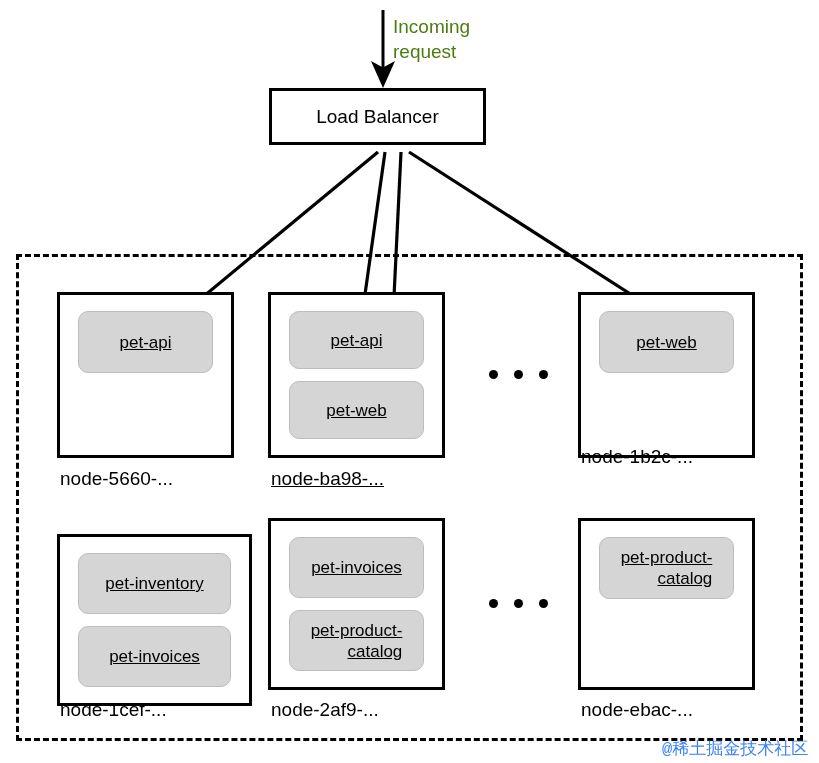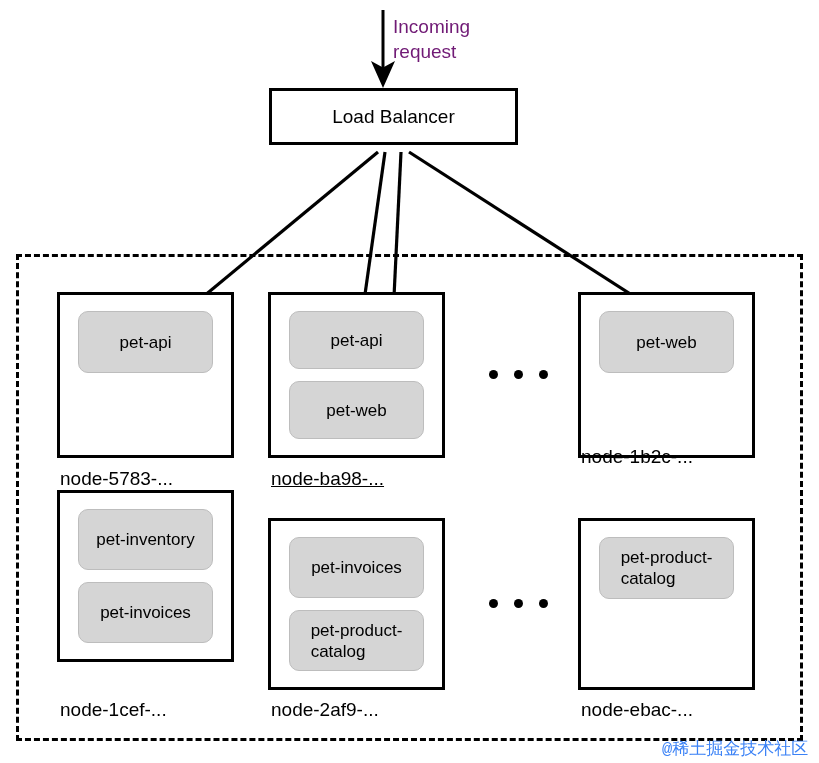--- a/index.html
+++ b/index.html
@@ -32,30 +32,30 @@
   }
 
   
   .incoming-label {
     position: absolute;
     left: 393px;
     top: 14px;
     width: 130px;
     font-size: 19px;
     line-height: 25px;
-    color: #701a75;
+    color: #4d7c0f;
     white-space: pre-line;
   }
 
   
   .lb-box {
     position: absolute;
     left: 269px;
     top: 88px;
-    width: 249px;
+    width: 217px;
     height: 57px;
     border: 3px solid #000000;
     background: #ffffff;
     box-sizing: border-box;
     display: flex;
     align-items: center;
     justify-content: center;
   }
   .lb-box .lb-text {
     font-size: 19px;
@@ -106,26 +106,27 @@
 
   
   .pod {
     background: #d5d5d5;
     border: 1px solid #bdbdbd;
     border-radius: 10px;
     box-sizing: border-box;
     display: flex;
     align-items: center;
     justify-content: center;
-    text-align: left;
+    text-align: right;
     font-size: 17px;
     line-height: 21px;
     color: #000;
     padding: 4px 6px;
     white-space: pre-line;
+    text-decoration: underline;
   }
   .pod.h1 { height: 62px; }
   .pod.h2 { height: 62px; }
 
   
   .dots {
     position: absolute;
     display: flex;
     gap: 16px;
     align-items: center;
@@ -181,21 +182,21 @@
     <span class="lb-text">Load Balancer</span>
   </div>
 
   <div class="cluster-box"></div>
 
   <div class="node" style="left:57px; top:292px; width:177px; height:166px;">
     <div class="node-inner">
       <div class="pod h1">pet-api</div>
     </div>
   </div>
-  <div class="node-label" style="left:60px; top:468px;">node-5783-...</div>
+  <div class="node-label" style="left:60px; top:468px;">node-5660-...</div>
 
   <div class="node" style="left:268px; top:292px; width:177px; height:166px;">
     <div class="node-inner">
       <div class="pod h1">pet-api</div>
       <div class="pod h2">pet-web</div>
     </div>
   </div>
   <div class="node-label" style="left:271px; top:468px;text-decoration:underline;">node-ba98-...</div>
 
   <div class="node" style="left:578px; top:292px; width:177px; height:166px;">
@@ -204,21 +205,21 @@
     </div>
   </div>
   <div class="node-label" style="left:581px; top:446px;">node-1b2c-...</div>
 
   <div class="dots" style="left:489px; top:370px;">
     <span class="dot"></span>
     <span class="dot"></span>
     <span class="dot"></span>
   </div>
 
-  <div class="node" style="left:57px; top:490px; width:177px; height:172px;">
+  <div class="node" style="left:57px; top:534px; width:195px; height:172px;">
     <div class="node-inner">
       <div class="pod h1">pet-inventory</div>
       <div class="pod h2">pet-invoices</div>
     </div>
   </div>
   <div class="node-label" style="left:60px; top:699px;">node-1cef-...</div>
 
   <div class="node" style="left:268px; top:518px; width:177px; height:172px;">
     <div class="node-inner">
       <div class="pod h1">pet-invoices</div>

